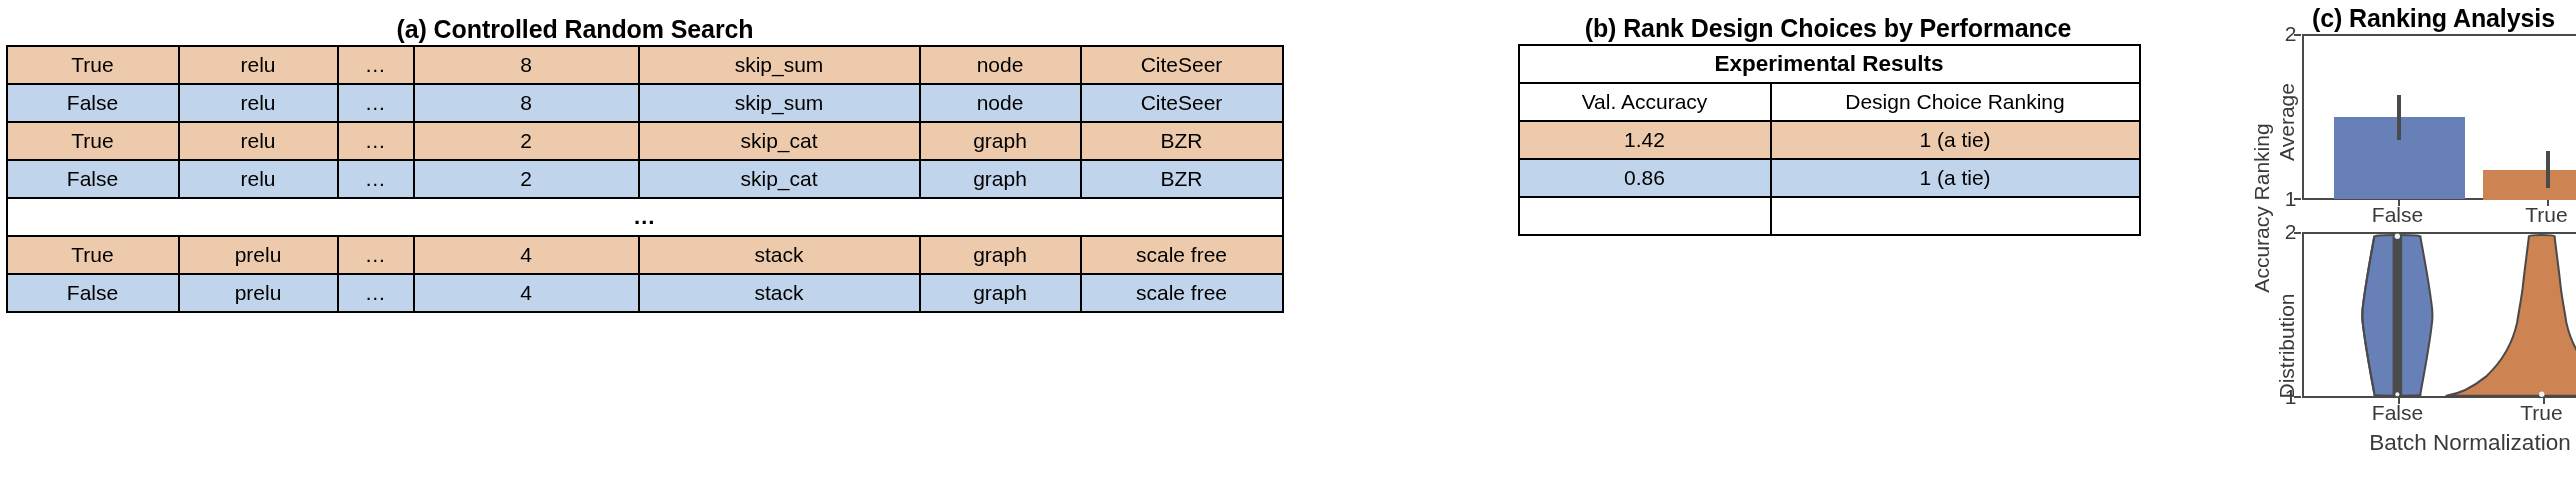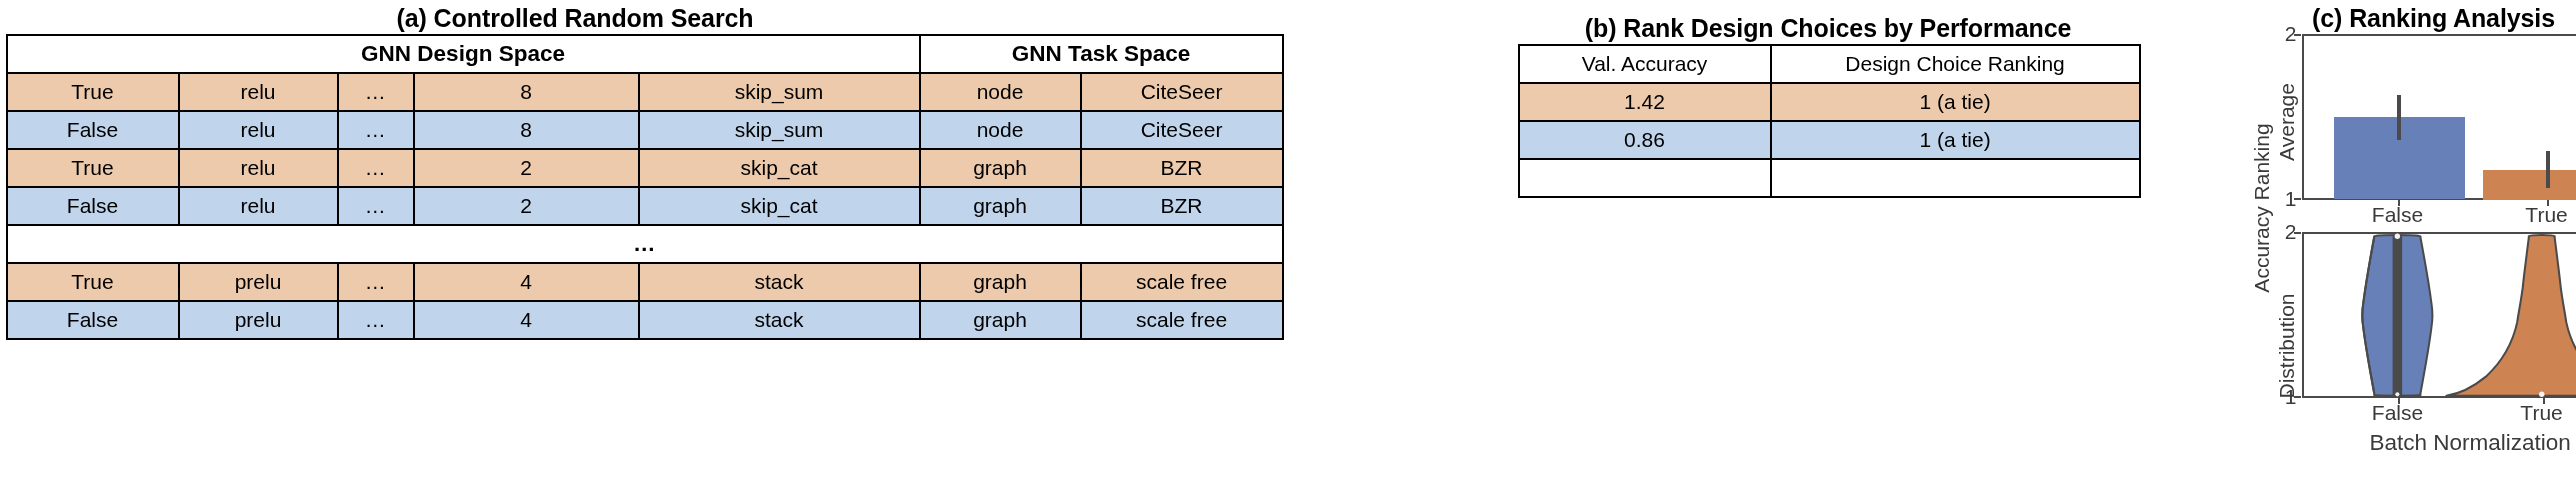--- a/index.html
+++ b/index.html
@@ -48,21 +48,21 @@
   table.tbl th{font-weight:bold;}
   .grp-head{font-weight:bold;font-size:22.5px;}
   .colhead{font-size:21px;}
   .rowA{background:#edcaab;}
   .rowB{background:#c0d4ec;}
   .rowBlank{background:#ffffff;}
   .bold{font-weight:bold;}
   .ell{letter-spacing:0.7px;}
 
   
-  #panelA{margin-left:5.5px;margin-top:3px;}
+  #panelA{margin-left:5.5px;margin-top:14px;}
   #panelA .panel-title{width:1139px;}
   #panelA table.tbl{width:1139px;}
 
   
   #panelB{margin-left:234px;margin-top:13px;}
   #panelB .panel-title{width:621px;}
   #panelB table.tbl{width:621px;}
 
   
   #panelC{margin-left:102px;margin-top:2.7px;}
@@ -152,24 +152,20 @@
       <colgroup>
         <col style="width:172px">
           <col style="width:159px">
           <col style="width:76px">
         <col style="width:225px">
           <col style="width:281px">
           <col style="width:161px">
           <col style="width:202px">
       </colgroup>
       <tbody>
-        <tr>
-          <th class="grp-head" colspan="5">GNN Design Space</th>
-          <th class="grp-head" colspan="2">GNN Task Space</th>
-        </tr>
 
         <tr class="rowA">
           <td class="bold">True</td>
           <td>relu</td>
           <td class="ell">…</td>
           <td>8</td>
           <td>skip_sum</td>
           <td>node</td>
           <td>CiteSeer</td>
         </tr>
@@ -228,20 +224,23 @@
   </div>
 
   <div class="panel" id="panelB">
     <div class="panel-title">(b) Rank Design Choices by Performance</div>
     <table class="tbl">
       <colgroup>
           <col style="width:252px">
           <col style="width:369px">
         </colgroup>
       <tbody>
+        <tr>
+          <th class="grp-head" colspan="2">Experimental Results</th>
+        </tr>
         <tr>
           <th class="colhead" style="font-weight:normal">Val. Accuracy</th>
           <th class="colhead" style="font-weight:normal">Design Choice Ranking</th>
         </tr>
         <tr class="rowA">
           <td>1.42</td>
           <td>1 (a tie)</td>
         </tr>
         <tr class="rowB">
           <td>0.86</td>

